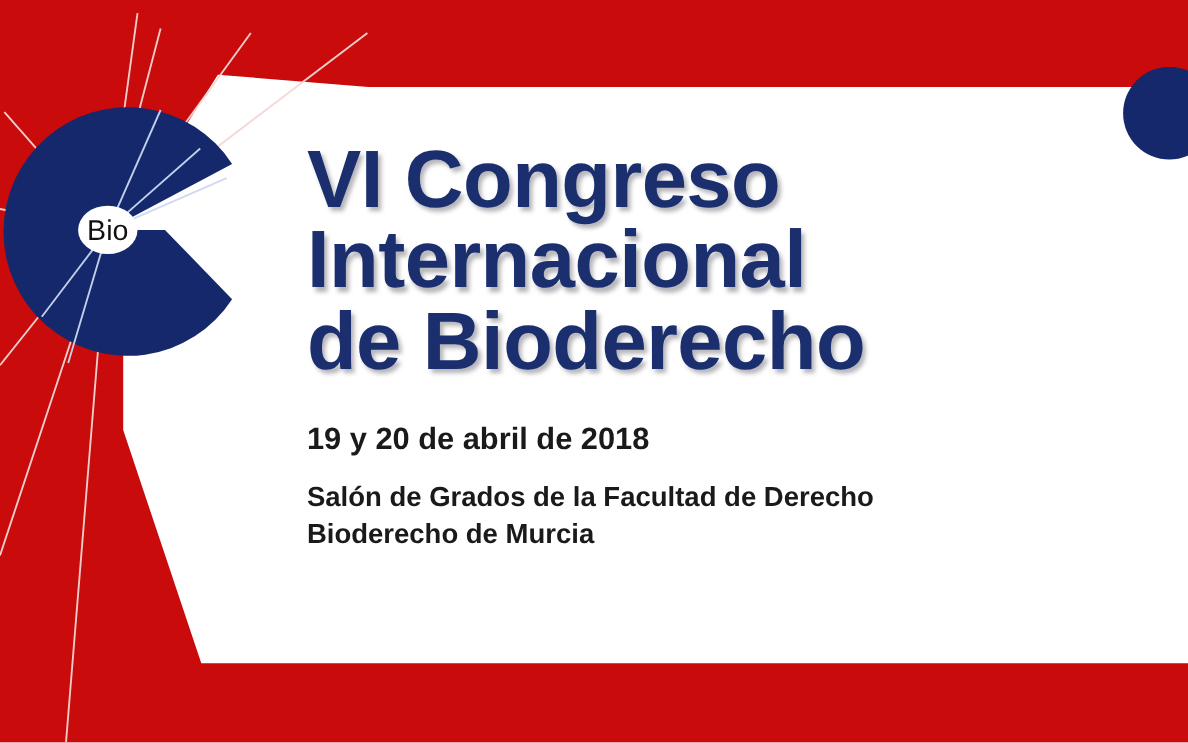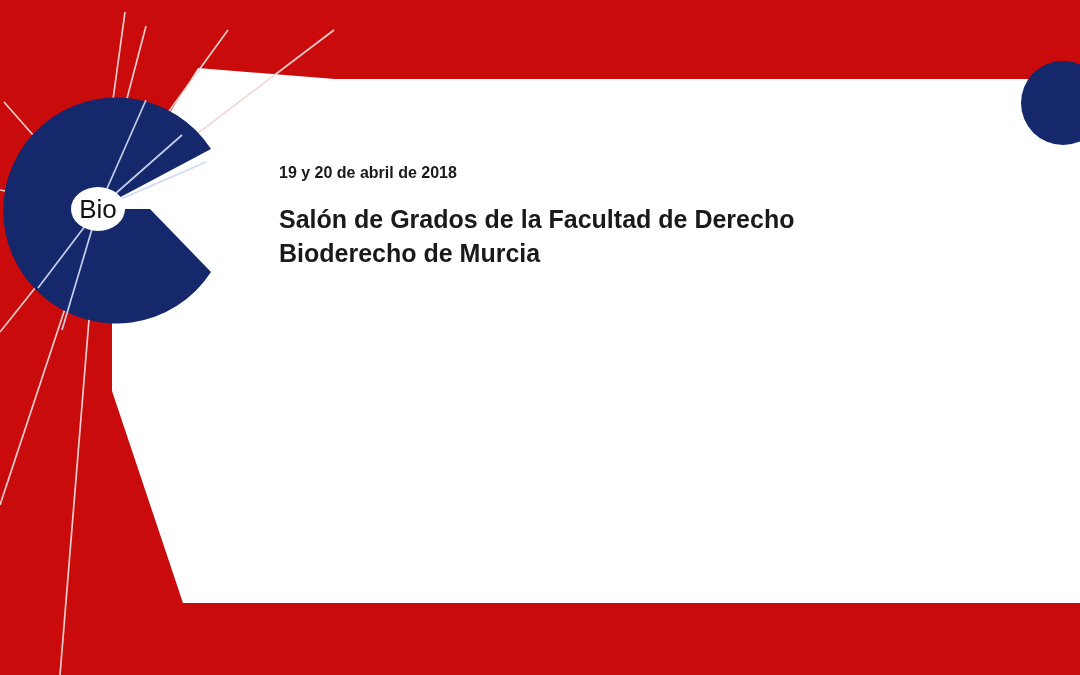--- a/index.html
+++ b/index.html
@@ -44,21 +44,21 @@
     letter-spacing: -0.5px;
     color: #1b2f6e;
     text-shadow: 3px 4px 4px rgba(120,120,130,0.55);
     white-space: pre-line;
   }
   #date-line {
     margin: 0;
     padding-top: 38px;
     font-family: "Liberation Sans", sans-serif;
     font-weight: bold;
-    font-size: 16px;
+    font-size: 28px;
     line-height: 1.1;
     color: #1a1a1a;
   }
   #venue-block {
     margin: 0;
     padding-top: 20px;
     font-family: "Liberation Sans", sans-serif;
     font-weight: bold;
     font-size: 25px;
     line-height: 1.38;
@@ -110,18 +110,21 @@
         <line x1="98" y1="209" x2="62" y2="330"></line>
         <line x1="98" y1="209" x2="118" y2="209"></line>
       </g>
 
       <ellipse cx="98" cy="209" rx="27" ry="22" fill="#ffffff"></ellipse>
       <text class="bio-label" x="98" y="211">Bio</text>
     </g>
   </svg>
 
   <div id="text-block">
+    <h1 id="title">VI Congreso
+Internacional
+de Bioderecho</h1>
     <p id="date-line">19 y 20 de abril de 2018</p>
     <p id="venue-block">Salón de Grados de la Facultad de Derecho
 Bioderecho de Murcia</p>
   </div>
 
 </div>
 
 </body></html>

